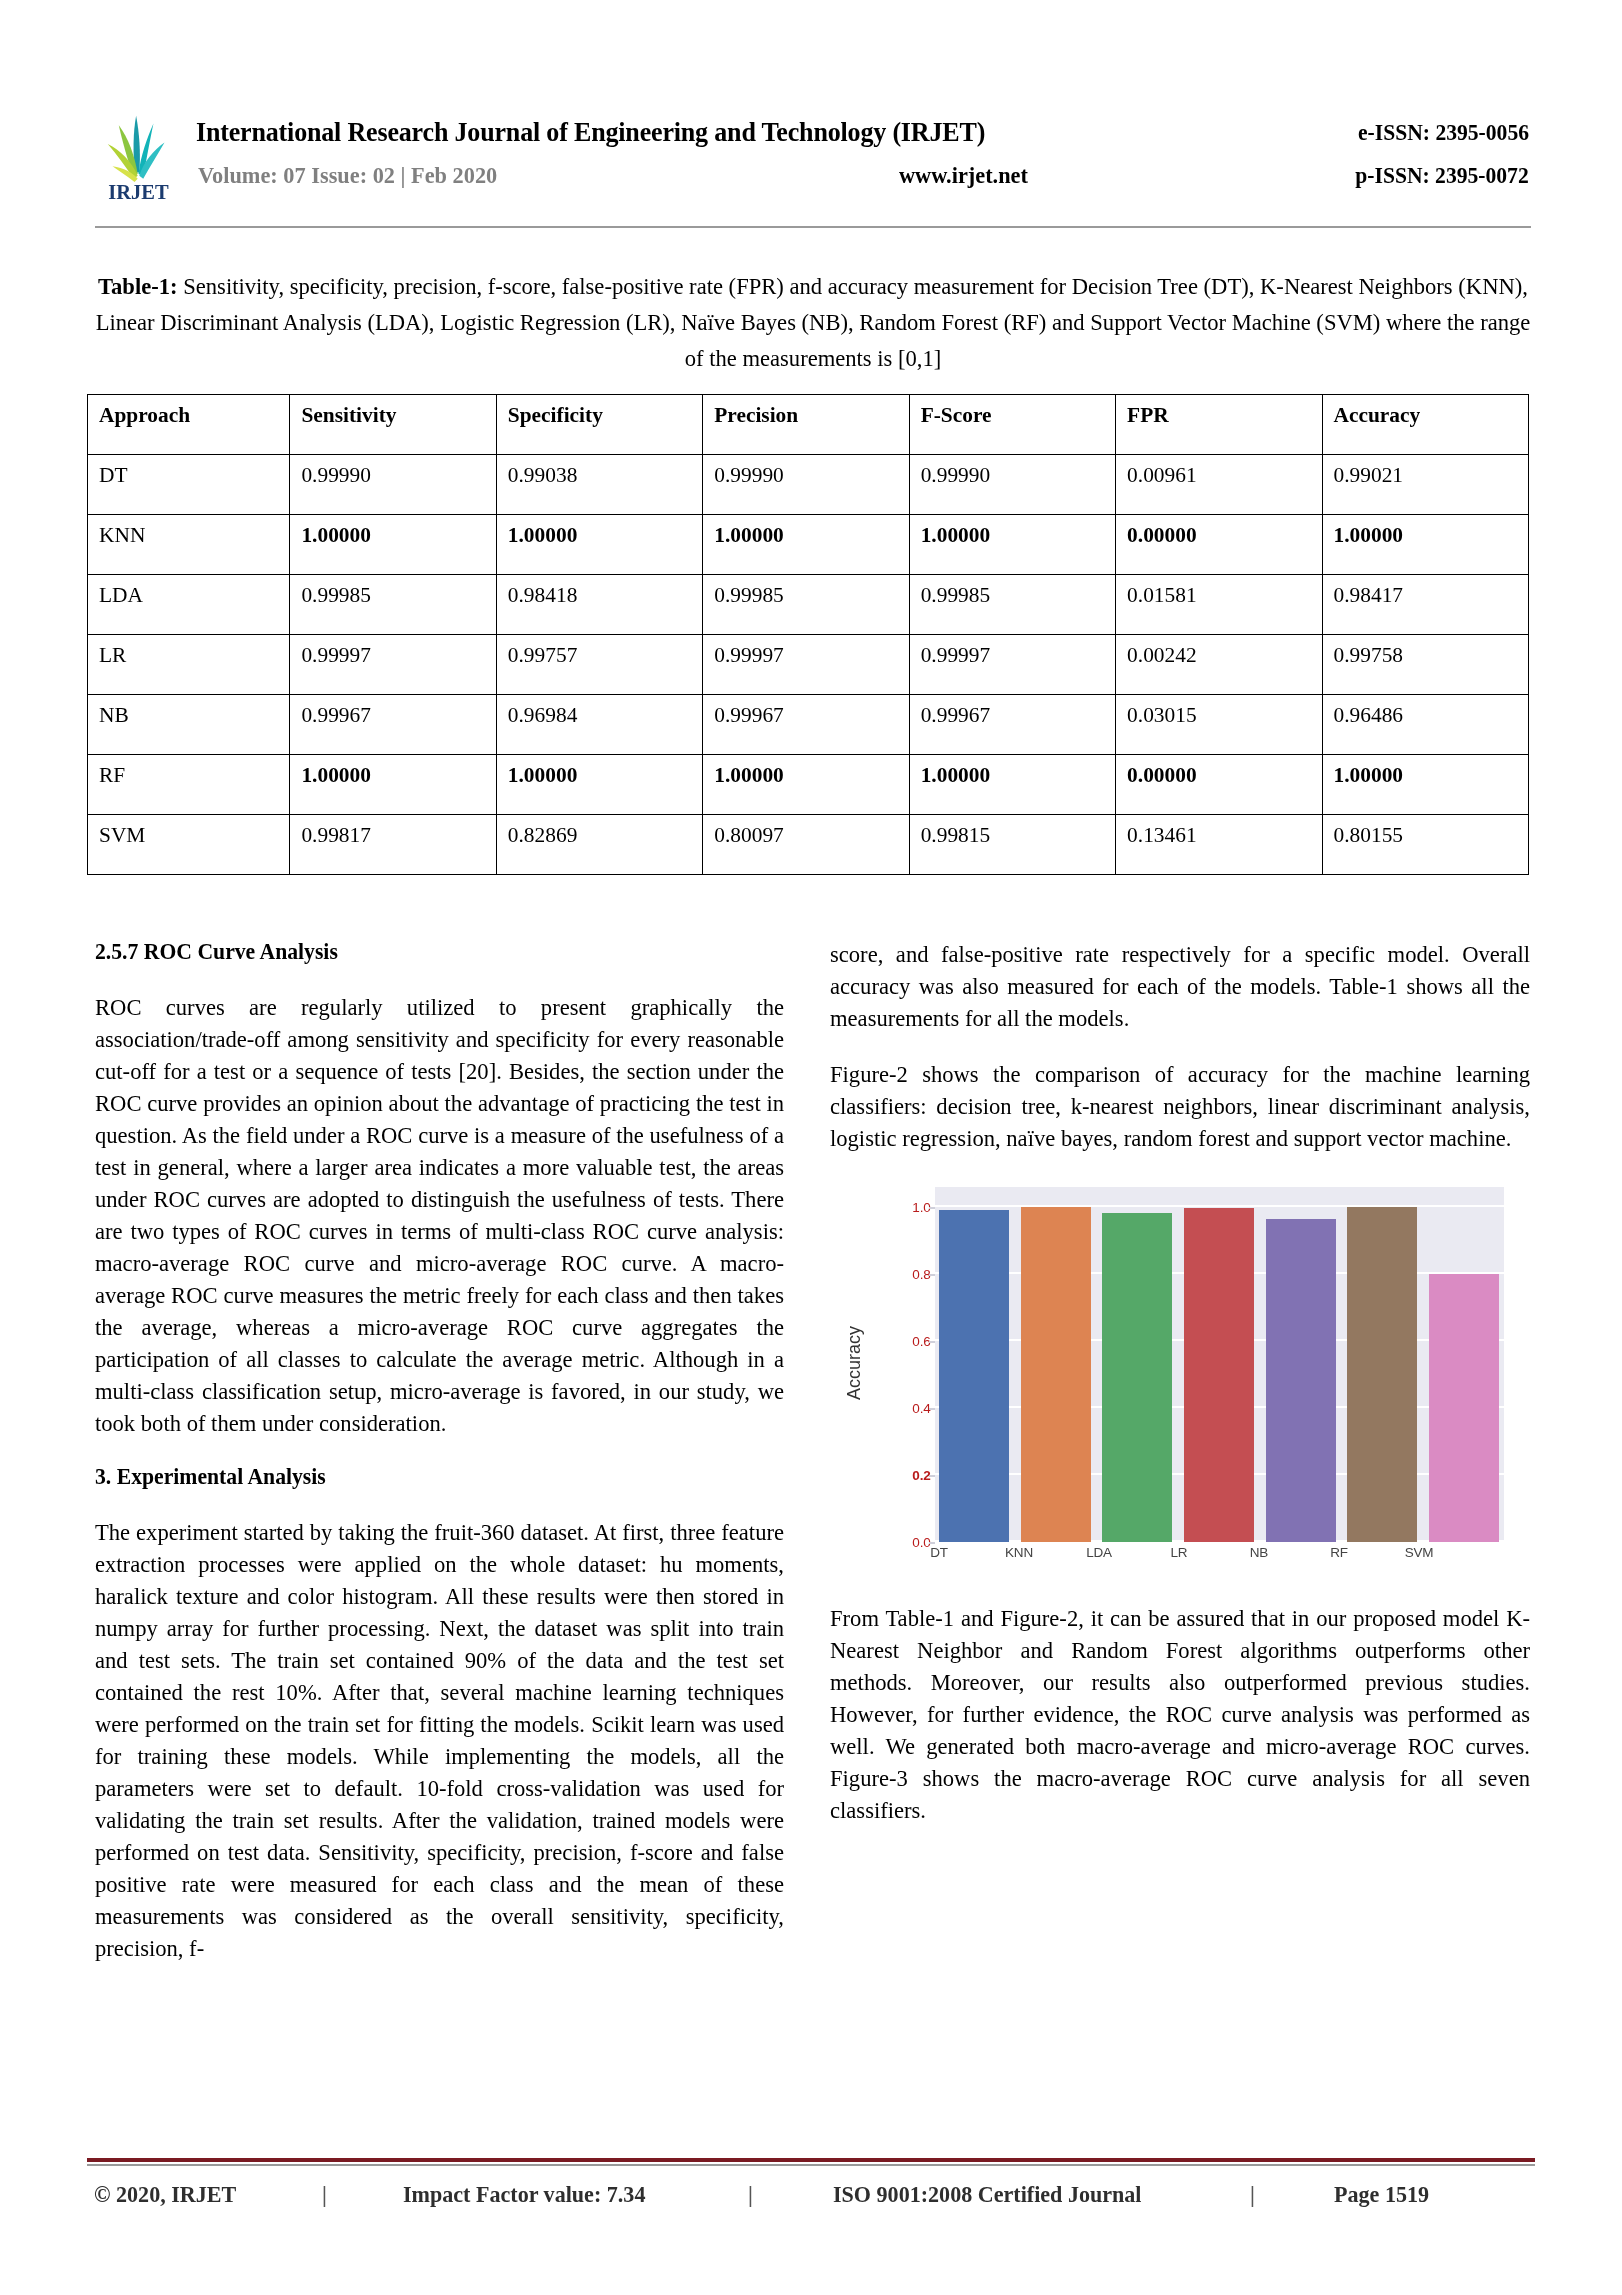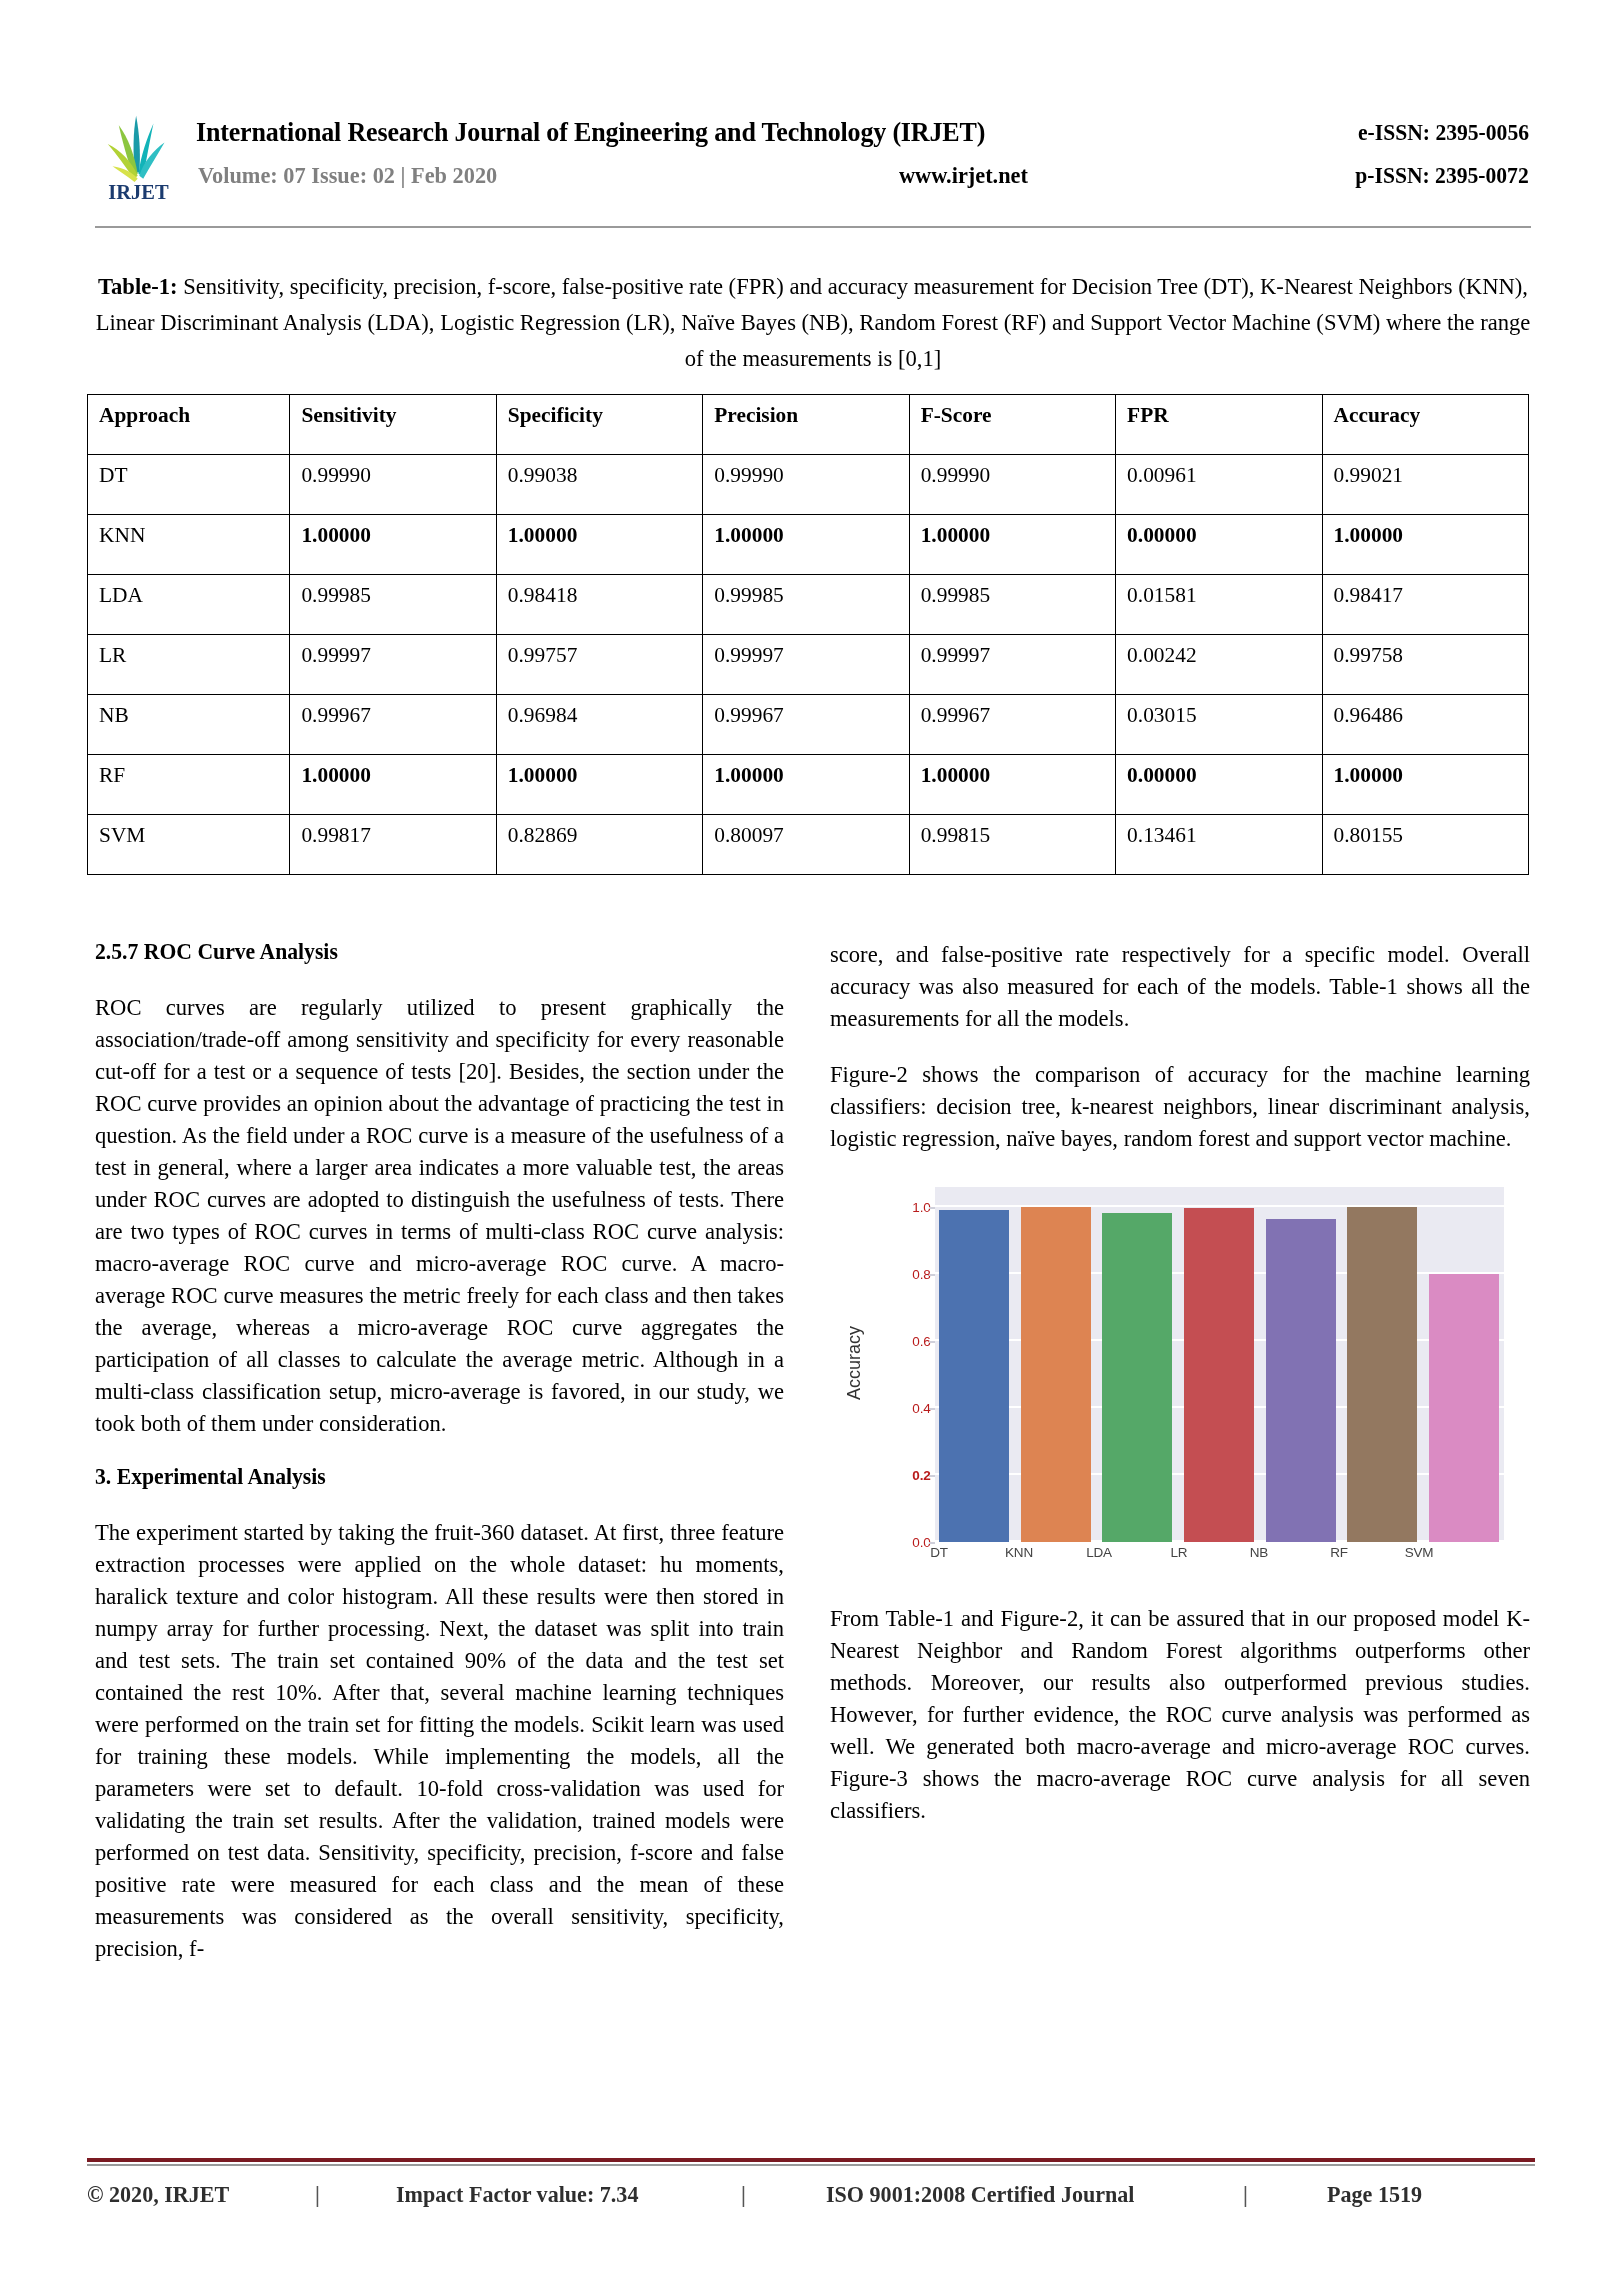--- a/index.html
+++ b/index.html
@@ -151,21 +151,21 @@
     font-size:22.6px; line-height:33px;
     font-family:"Liberation Serif", serif;
     padding:0 32px;
   }
   .fig-caption b { font-weight:bold; }
 
   
   .footer-rule1 { position:absolute; left:87px; top:2158px; width:1448px; height:4px; background:#7a1a22; }
   .footer-rule2 { position:absolute; left:87px; top:2164px; width:1448px; height:2.4px; background:#9a9a9a; }
   .footer {
-    position:absolute; left:87px; top:2181px; width:1448px;
+    position:absolute; left:94px; top:2181px; width:1448px;
     display:flex; align-items:center;
     font-family:"Liberation Serif", serif;
     font-weight:bold; font-size:24px; color:#2e2e2e;text-align:center;
   }
   .footer .seg { white-space:nowrap; transform:scaleX(0.92); transform-origin:left center; }
   .footer .sep { color:#555; }
   .f1 { margin-left:0px; }
   .f2 { margin-left:73px; }
   .f3 { margin-left:76px; }
   .f4 { margin-left:82px; }

